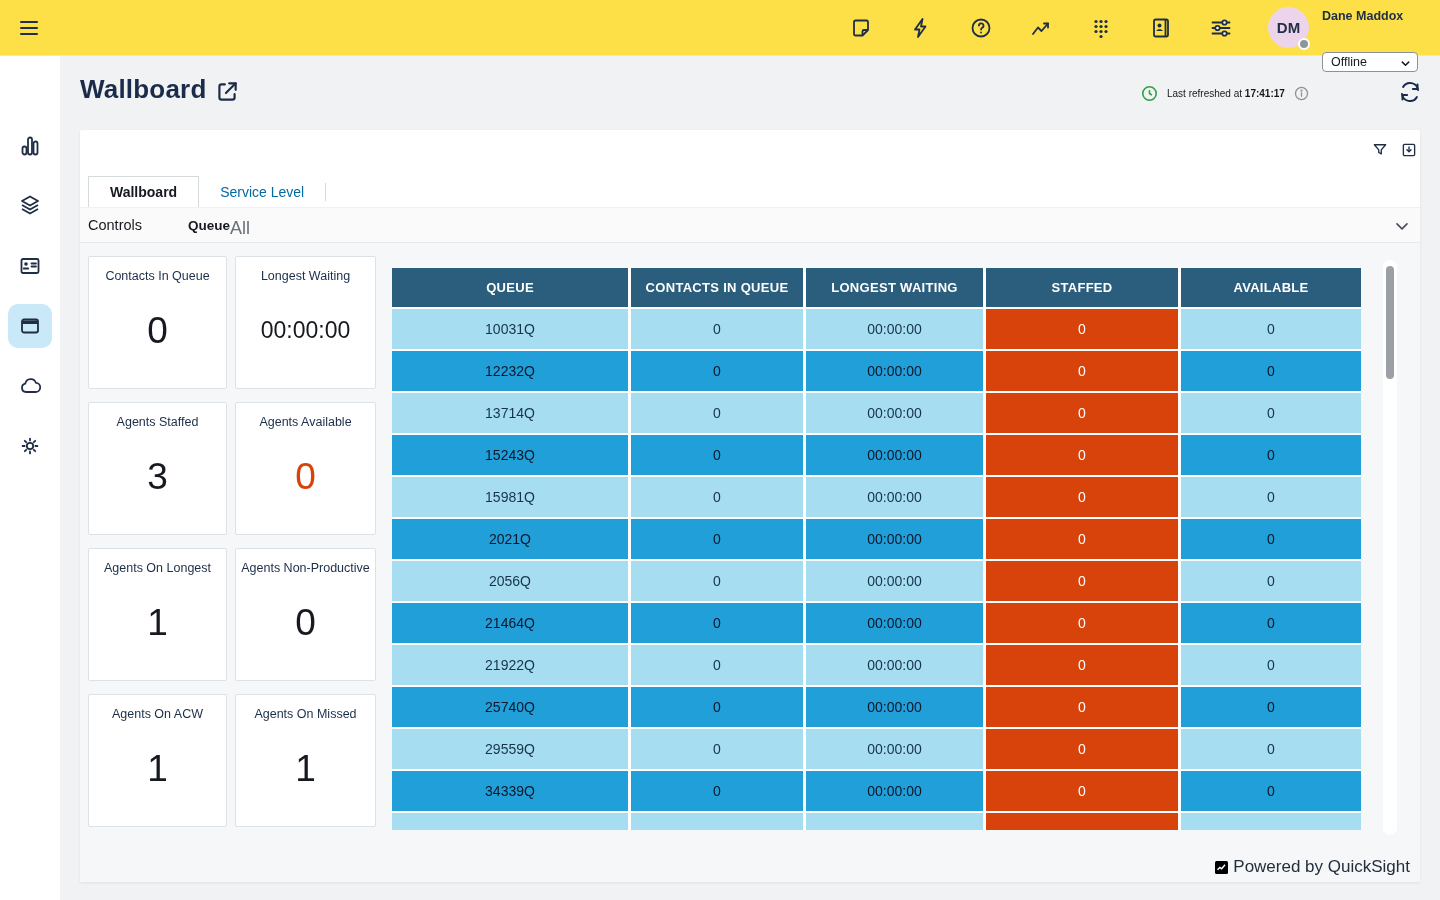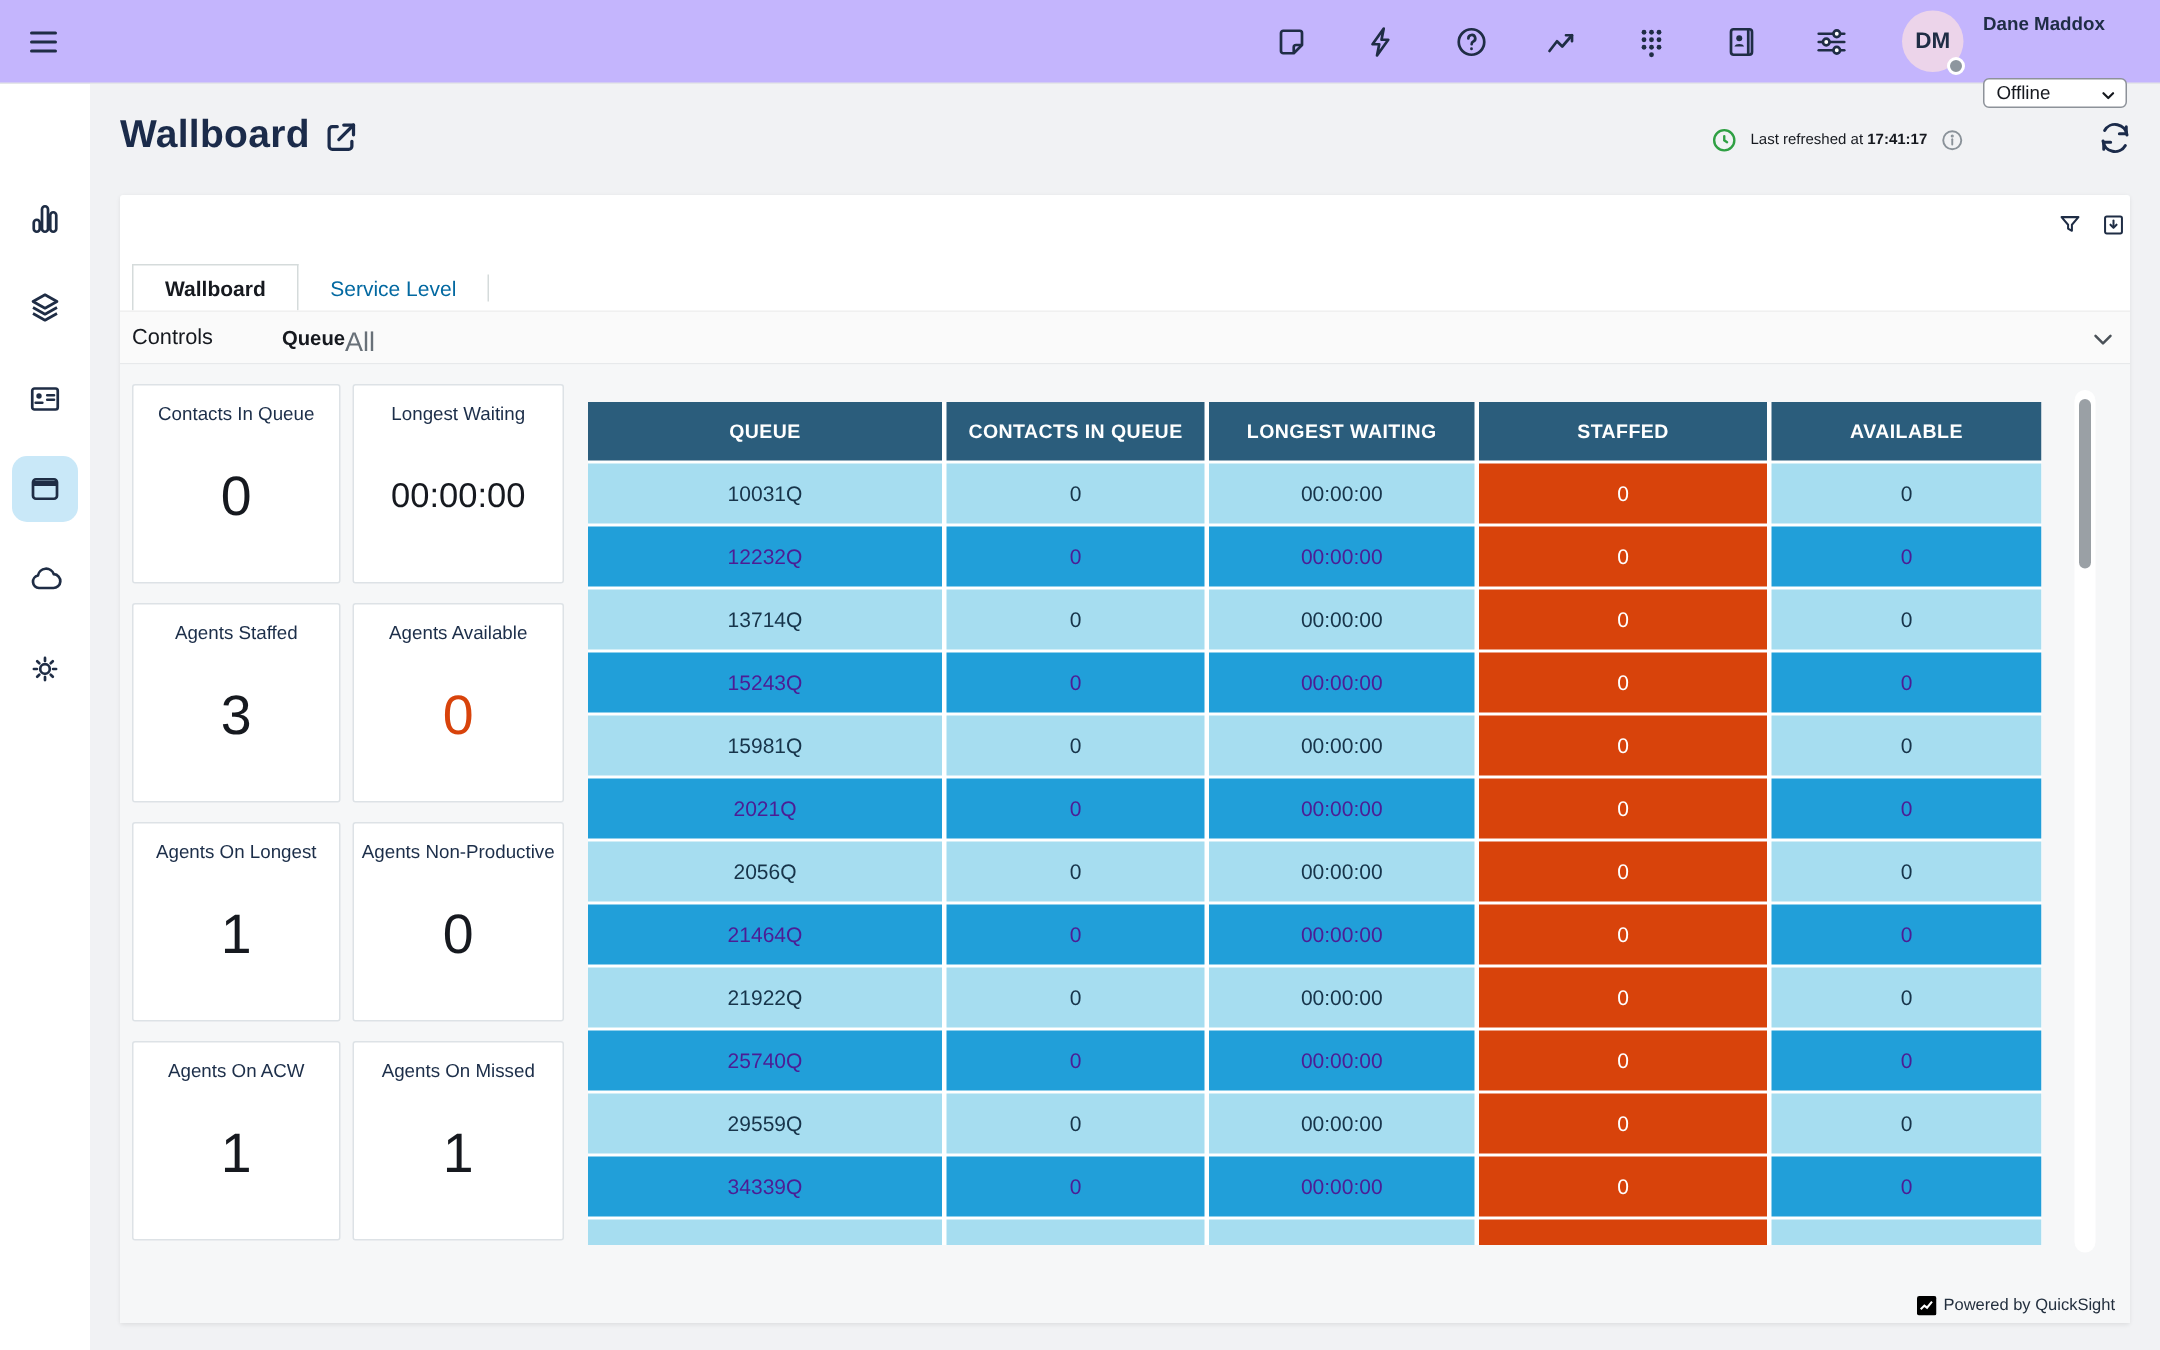--- a/index.html
+++ b/index.html
@@ -1,20 +1,20 @@
 <!DOCTYPE html>
 <html><head>
 <meta charset="utf-8">
 <style>
   * { box-sizing: border-box; margin: 0; padding: 0; }
   html,body { width:1440px; height:900px; overflow:hidden; font-family:"Liberation Sans", sans-serif; background:#f1f2f4; }
   svg { display:block; }
 
   
-  #topbar { position:absolute; left:0; top:0; width:1440px; height:56px; background:#c4b5fd; border-bottom:1px solid #e4e6e8; z-index:5; }
+  #topbar { position:absolute; left:0; top:0; width:1440px; height:56px; background:#fde047; border-bottom:1px solid #e4e6e8; z-index:5; }
   .tb-icon { position:absolute; top:16px; width:24px; height:24px; cursor:pointer; }
   #hamburger { left:17px; }
   .avatar { position:absolute; left:1268px; top:7px; width:41px; height:41px; border-radius:50%; background:#ecd4ea; color:#1f2d45; font-weight:bold; font-size:15px; display:flex; align-items:center; justify-content:center; }
   .status-dot { position:absolute; left:1298px; top:38px; width:12px; height:12px; border-radius:50%; background:#8d969e; border:2px solid #fff; }
   .user-name { position:absolute; left:1322px; top:9px; font-size:12.5px; font-weight:bold; color:#1f2d45; }
   .status-select { position:absolute; left:1322px; top:28px; width:96px; height:20px; border:1px solid #8d9299; border-radius:4px; background:#fff; font-size:12.5px; color:#16191f; display:flex; align-items:center; padding-left:8px; cursor:pointer;margin-top:24px; }
   .status-select svg { position:absolute; right:6px; top:5px; }
 
   
   #sidebar { position:absolute; left:0; top:56px; width:60px; height:844px; background:#fff; z-index:4; }
@@ -56,29 +56,29 @@
   .kpi-value { flex:1; display:flex; align-items:center; font-size:37px; color:#16191f; padding-bottom:10px; }
   .kpi-value.small { font-size:23px; }
   .kpi-value.accent { color:#d8430b; }
 
   
   #queue-table { position:absolute; left:312px; top:25px; width:969px; height:562px; overflow:hidden; background:#fff; }
   .trow, #table-header-row { display:grid; grid-template-columns:236px 172px 177px 192px 180px; column-gap:3px; margin-bottom:2px; }
   .th { height:39px; background:#2b5d7c; color:#fff; font-size:13px; font-weight:bold; letter-spacing:.3px; display:flex; align-items:center; justify-content:center; cursor:pointer; }
   .td { height:40px; font-size:14px; display:flex; align-items:center; justify-content:center; }
   .td.light { background:#a6ddf0; color:#17344a; }
-  .td.mid { background:#219fd9; color:#4c1d95; }
+  .td.mid { background:#219fd9; color:#0f172a; }
   .td.staffed { background:#d8430b; color:#fff; }
 
   
   #table-scrollbar { position:absolute; left:1303px; top:17px; width:14px; height:575px; background:#fff; border-radius:7px; }
   #table-scroll-thumb { position:absolute; left:3px; top:6px; width:8px; height:113px; background:#9aa0a5; border-radius:4px; cursor:pointer; }
 
   
-  #qs-footer { position:absolute; right:10px; bottom:5px; display:flex; align-items:flex-start; gap:5px; font-size:11px; color:#232f3e; }
+  #qs-footer { position:absolute; right:10px; bottom:5px; display:flex; align-items:center; gap:5px; font-size:17px; color:#232f3e; }
 </style>
 </head>
 <body>
 
 <div id="topbar">
   <div id="hamburger" class="tb-icon">
     <svg viewBox="0 0 24 24" fill="none" stroke="#1f2d45" stroke-width="2" stroke-linecap="round">
         <path d="M4 6h16M4 12h16M4 18h16"></path>
       </svg>
   </div>

